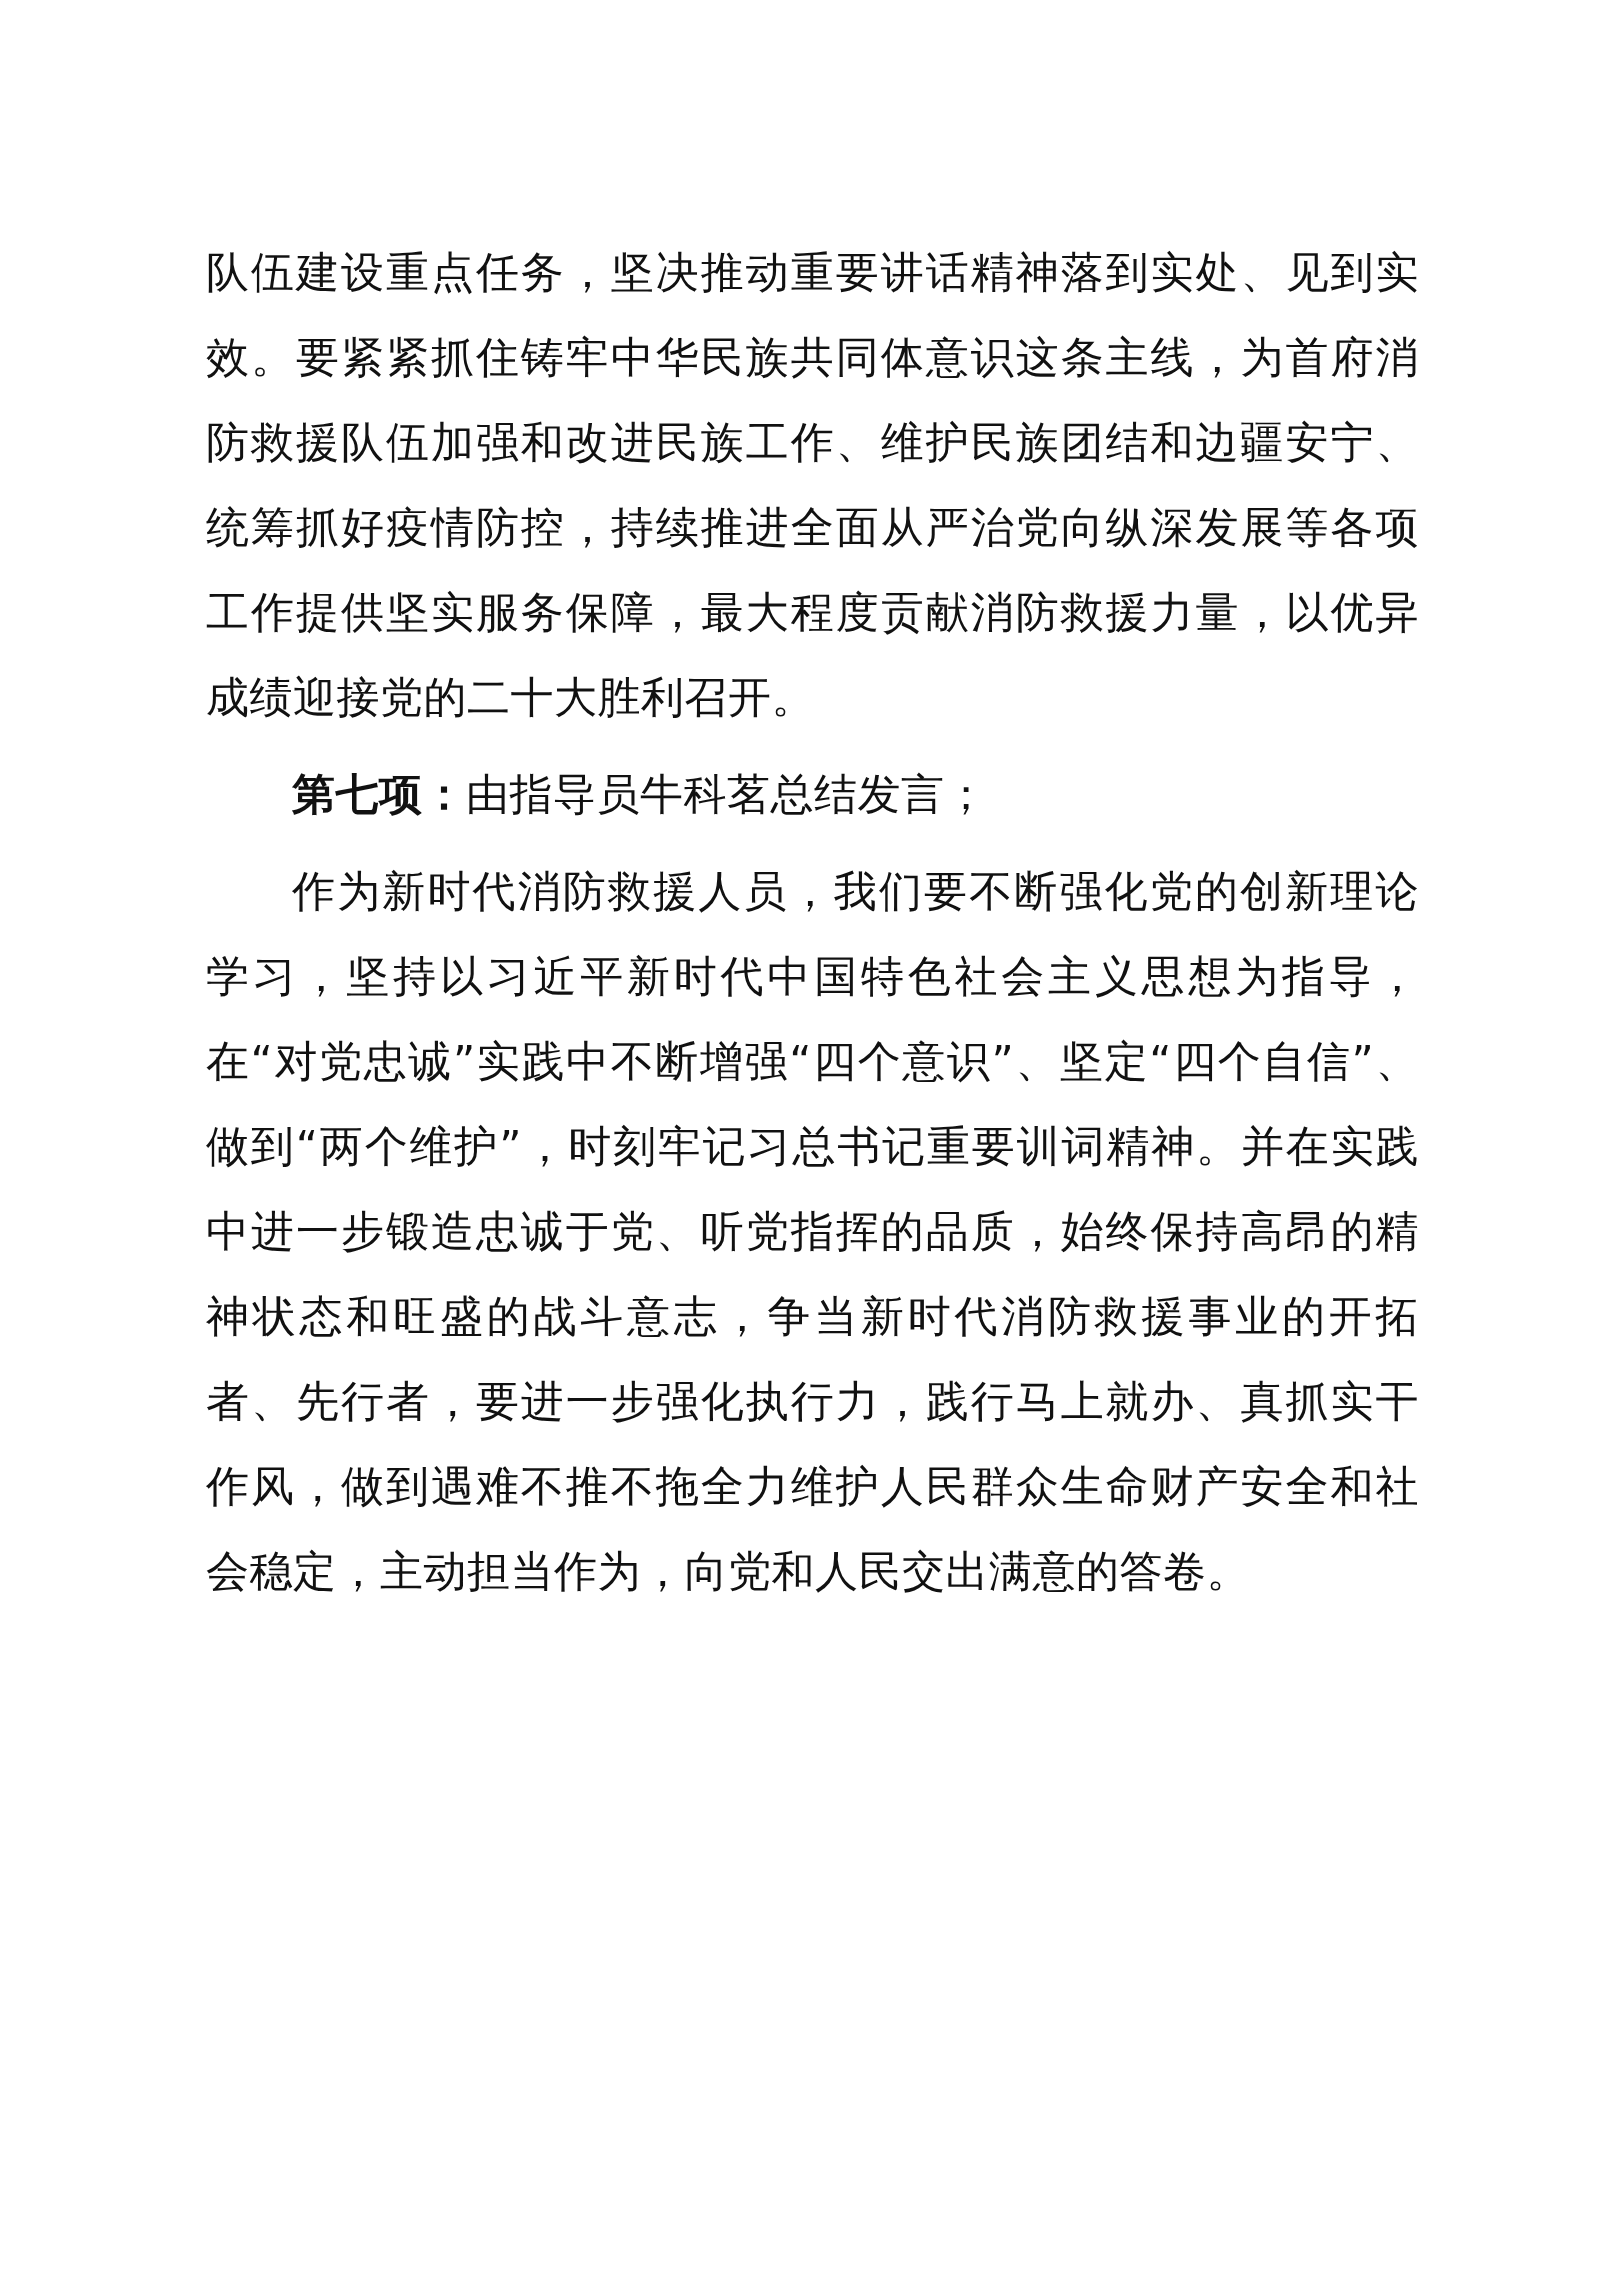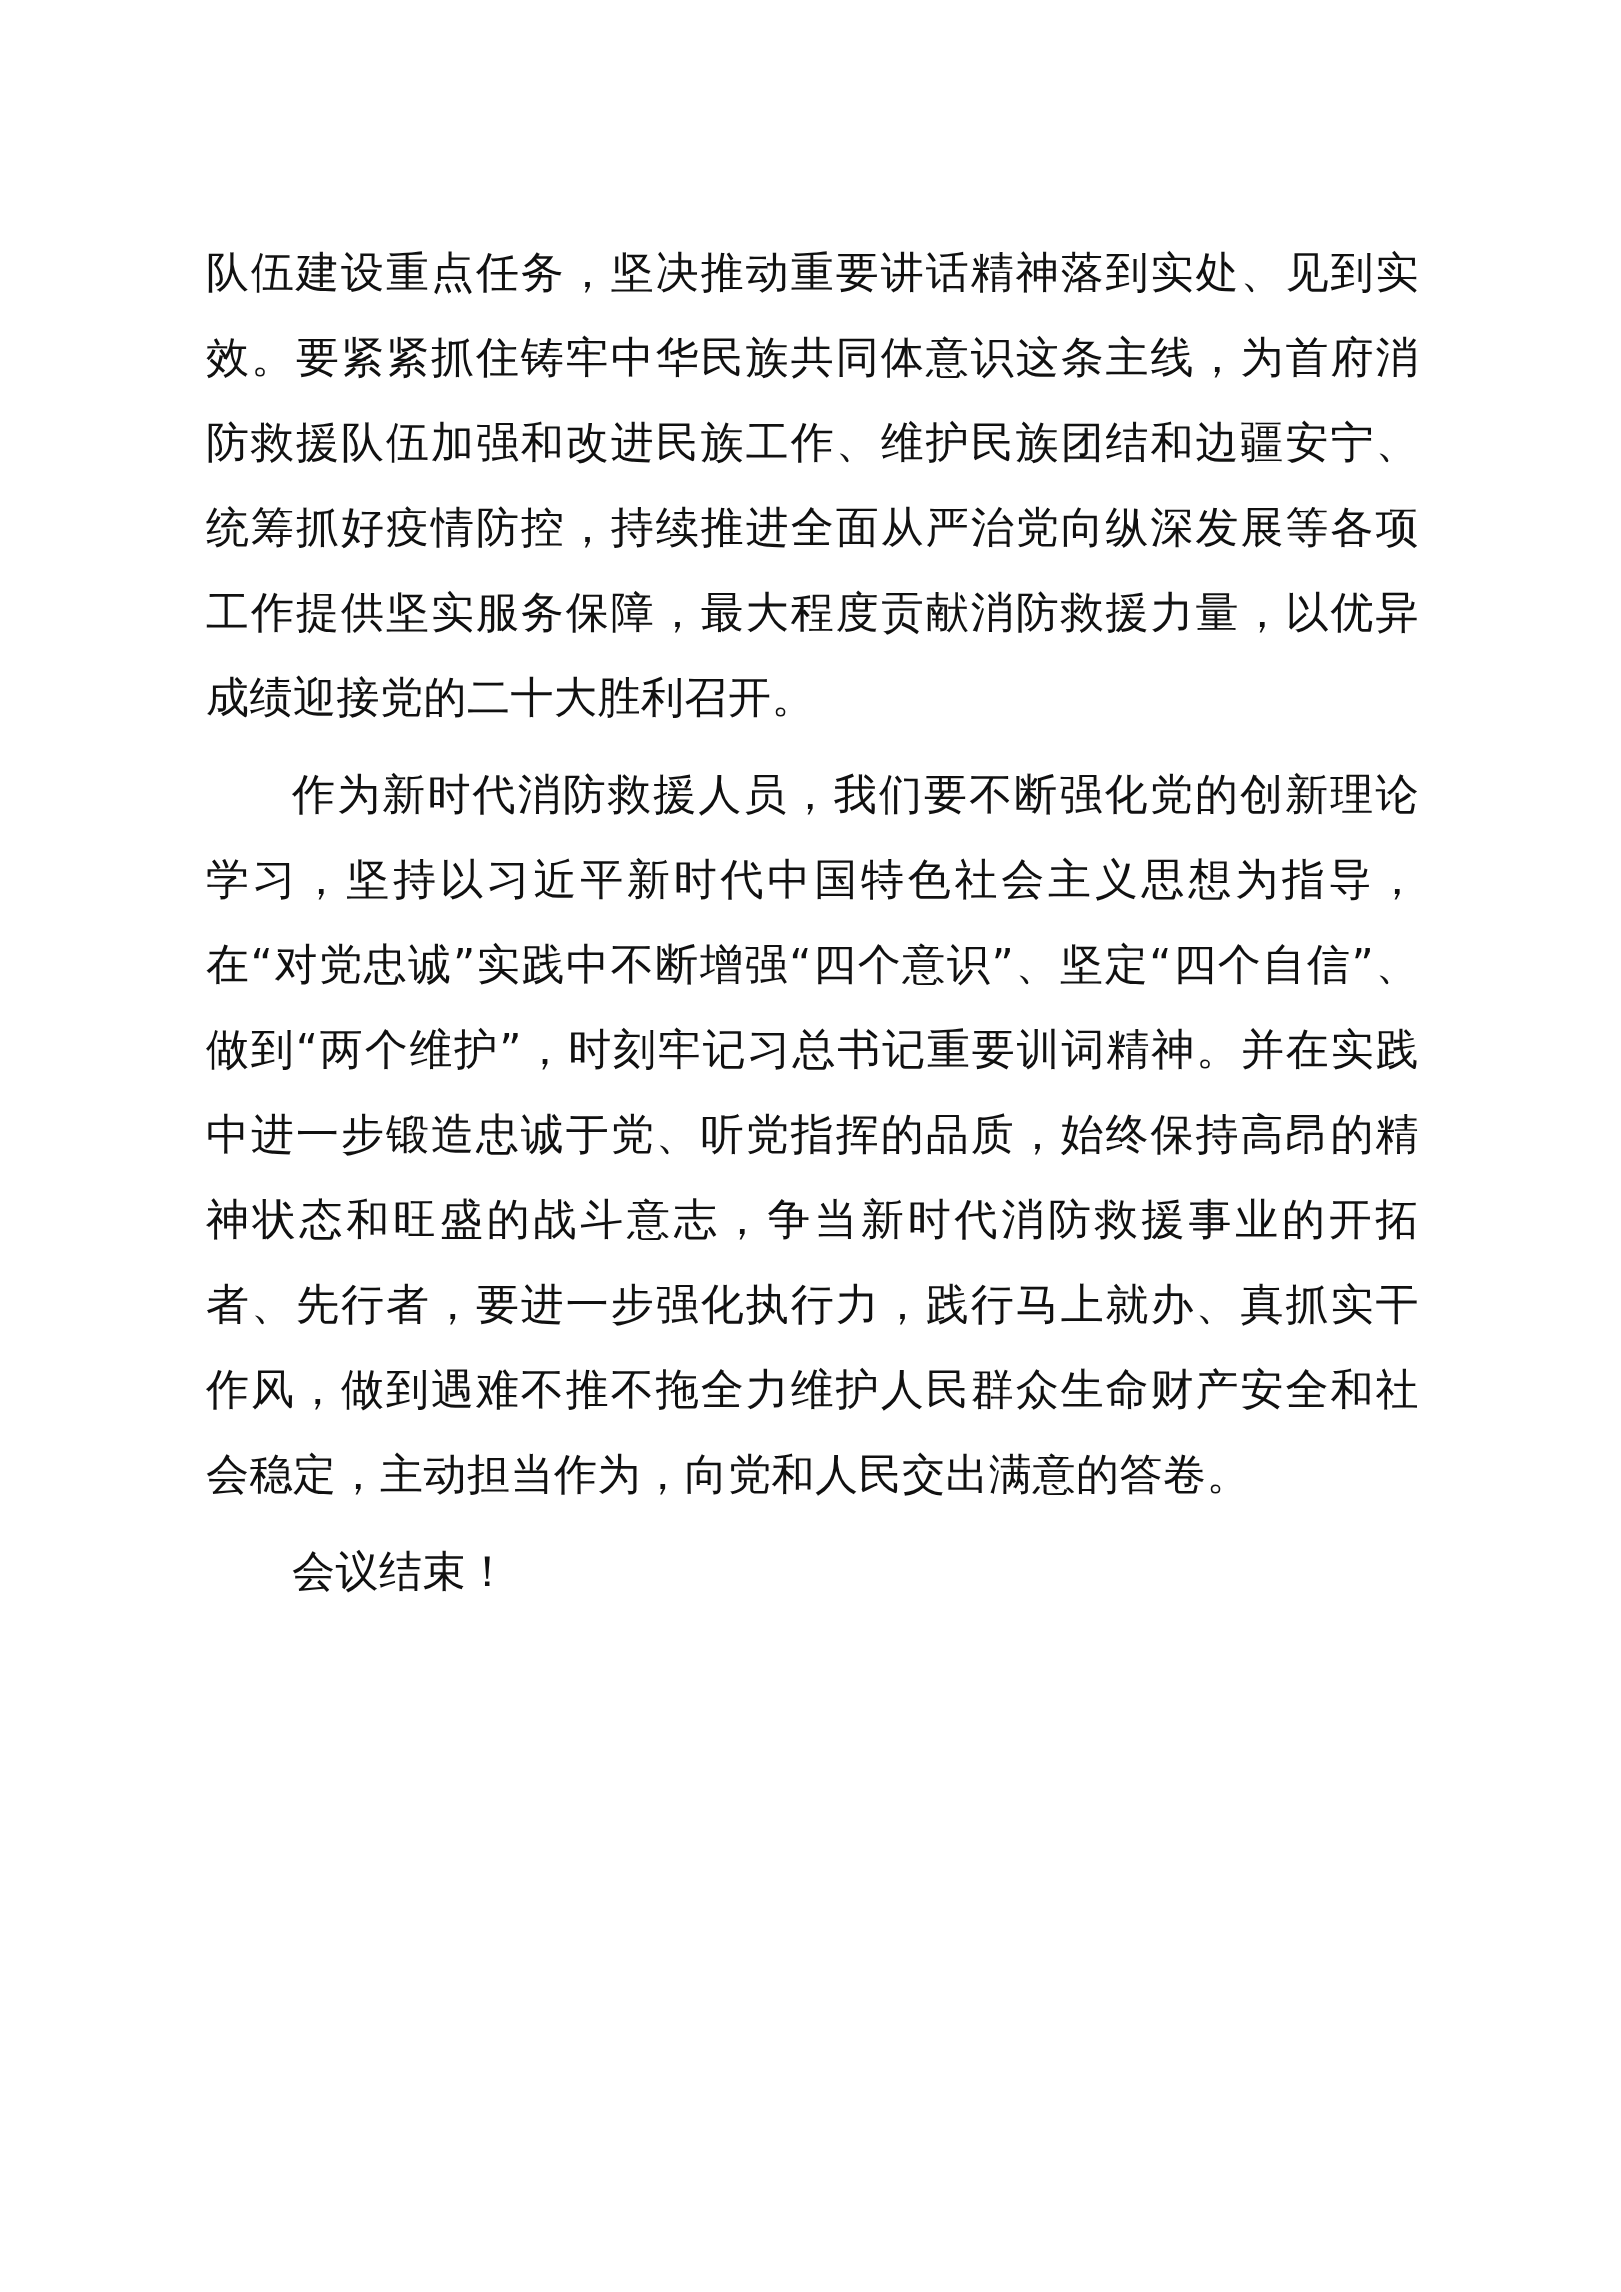--- a/index.html
+++ b/index.html
@@ -17,16 +17,16 @@
   }
   .para { margin: 12px; text-align: justify; text-align-last: left; }
   .indent { text-indent: 86px; }
   .bold { font-weight: bold; }
 </style>
 </head>
 <body>
 
 <div class="page">
   <p class="para">队伍建设重点任务，坚决推动重要讲话精神落到实处、见到实效。要紧紧抓住铸牢中华民族共同体意识这条主线，为首府消防救援队伍加强和改进民族工作、维护民族团结和边疆安宁、统筹抓好疫情防控，持续推进全面从严治党向纵深发展等各项工作提供坚实服务保障，最大程度贡献消防救援力量，以优异成绩迎接党的二十大胜利召开。</p>
+  <p class="para indent"><span class="bold">第七项：</span><span>由指导员牛科茗总结发言；</span></p>
   <p class="para indent">作为新时代消防救援人员，我们要不断强化党的创新理论学习，坚持以习近平新时代中国特色社会主义思想为指导，在“对党忠诚”实践中不断增强“四个意识”、坚定“四个自信”、做到“两个维护”，时刻牢记习总书记重要训词精神。并在实践中进一步锻造忠诚于党、听党指挥的品质，始终保持高昂的精神状态和旺盛的战斗意志，争当新时代消防救援事业的开拓者、先行者，要进一步强化执行力，践行马上就办、真抓实干作风，做到遇难不推不拖全力维护人民群众生命财产安全和社会稳定，主动担当作为，向党和人民交出满意的答卷。</p>
-  <p class="para indent">会议结束！</p>
 </div>
 
 
 </body></html>

